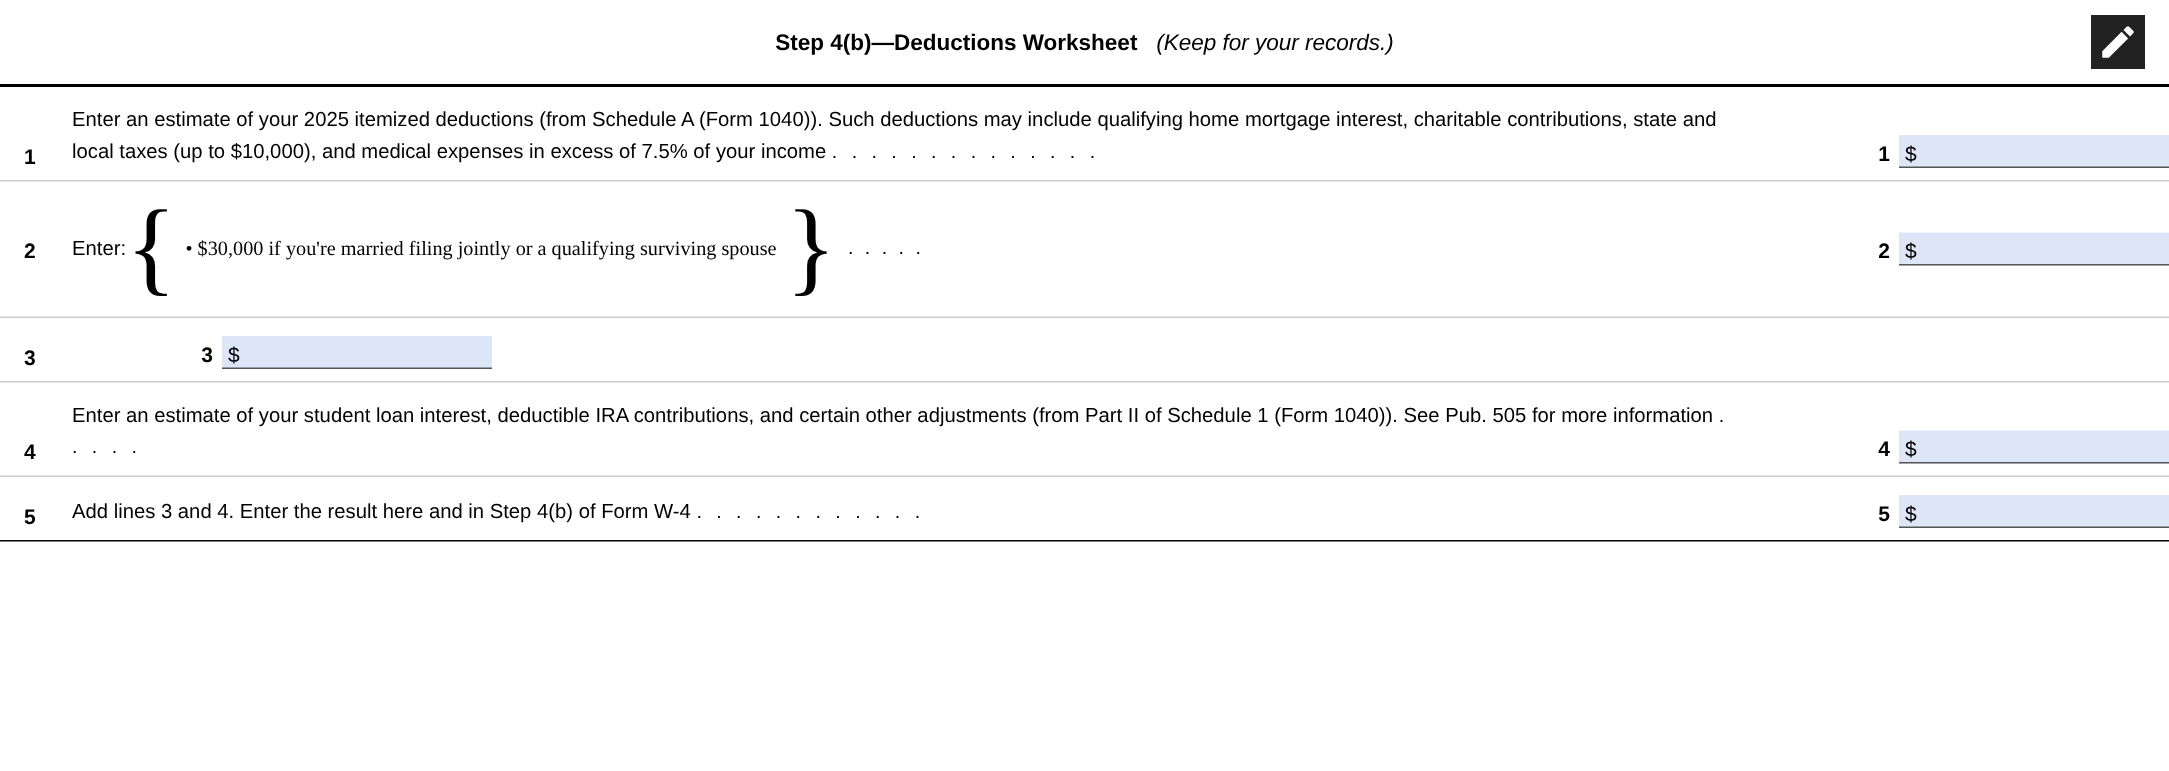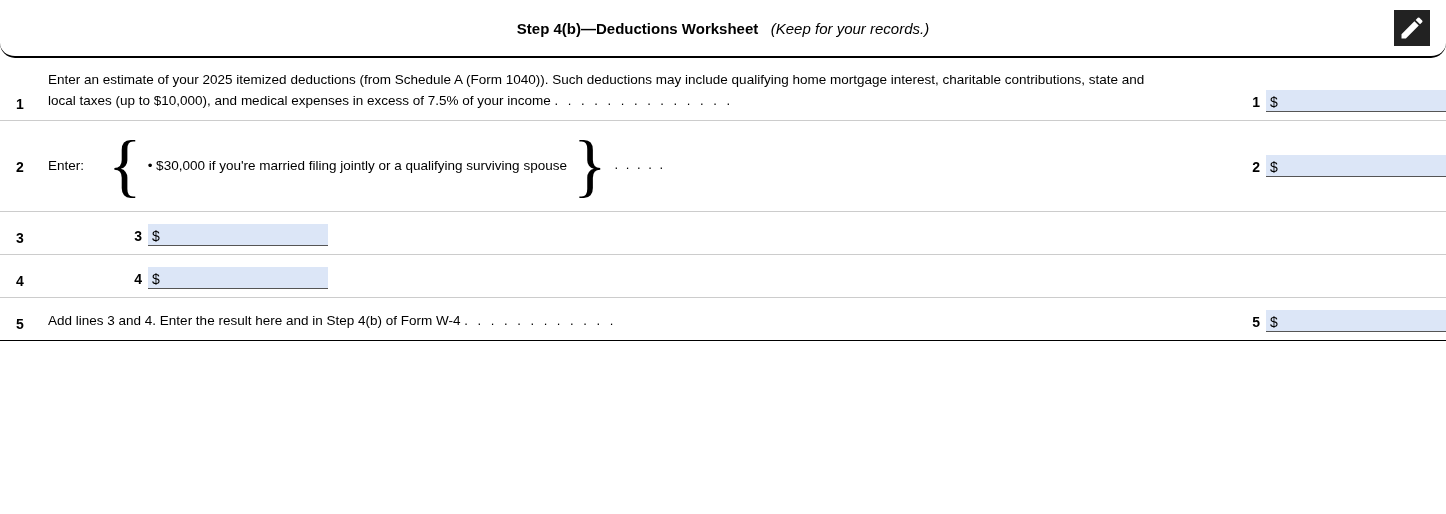--- a/index.html
+++ b/index.html
@@ -14,21 +14,20 @@
       width: 1446px;
       background: #fff;
       padding: 0;
     }
     .header {
       display: flex;
       align-items: center;
       justify-content: space-between;
       border-bottom: 2px solid #000;
       padding: 10px 16px 10px 16px;
-      border-radius: 15px;
     }
     .header-title {
       flex: 1;
       text-align: center;
       font-size: 15px;
     }
     .header-title span.bold {
       font-weight: bold;
     }
     .header-title span.italic {
@@ -99,21 +98,21 @@
       font-size: 13px;
     }
     
     .row2-content {
       display: flex;
       align-items: center;
       flex: 1;
     }
     .row2-label {
       font-size: 13.5px;
-      margin-right: 24px;
+      margin-right: 0;
       white-space: nowrap;
     }
     .brace-block {
       display: flex;
       align-items: center;
     }
     .left-brace {
       font-size: 70px;
       line-height: 1;
       color: #000;
@@ -125,20 +124,21 @@
       line-height: 1;
       color: #000;
       margin-left: 6px;
       font-family: 'Times New Roman', serif;
     }
     .brace-items {
       display: flex;
       flex-direction: column;
       justify-content: center;
       gap: 0;
+      font-family: Liberation Serif, serif;
     }
     .brace-item {
       font-size: 13.5px;
       line-height: 1.5;
     }
     .bold { font-weight: normal; }
     .dots-area {
       flex: 1;
       display: flex;
       align-items: flex-end;
@@ -207,20 +207,24 @@
     <div class="row-right">
       <div class="line-num-right">3</div>
       <div class="dollar-field">
         <span>$</span>
       </div>
     </div>
   </div>
 
   <div class="row" style="align-items:flex-end; padding: 12px 0 8px 0;">
     <div class="row-num">4</div>
+    <div class="row-content">
+      <span>Enter an estimate of your student loan interest, deductible IRA contributions, and certain other adjustments (from Part II of Schedule 1 (Form 1040)). See Pub. 505 for more information</span>
+      <span class="dots">. . . . .</span>
+    </div>
     <div class="row-right">
       <div class="line-num-right">4</div>
       <div class="dollar-field">
         <span>$</span>
       </div>
     </div>
   </div>
 
   <div class="row" style="align-items:flex-end; padding: 12px 0 8px 0; border-bottom: 1.5px solid #000;">
     <div class="row-num">5</div>

